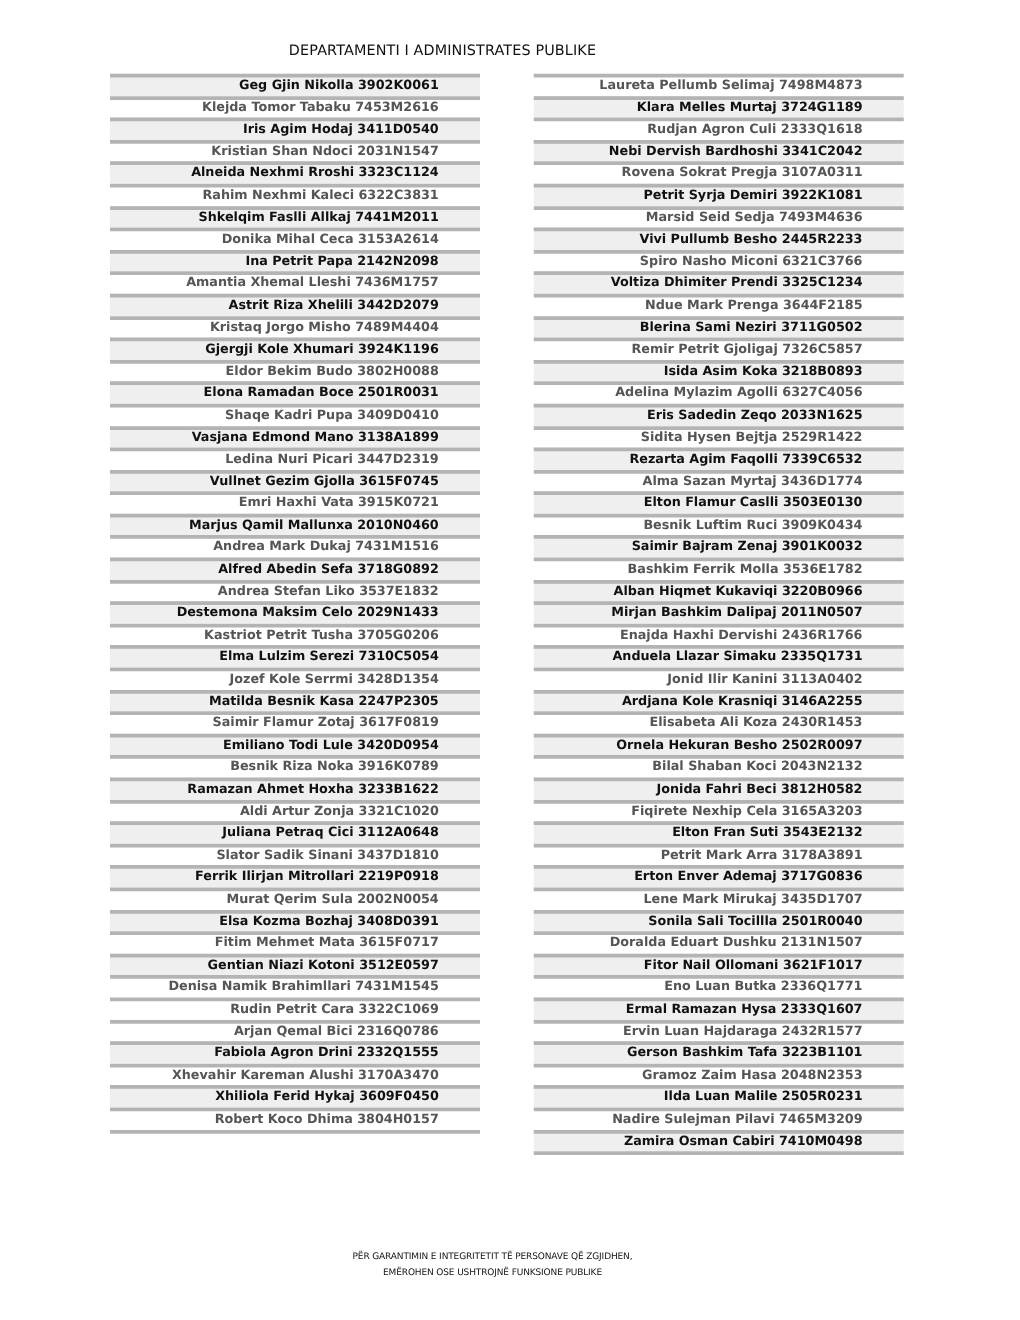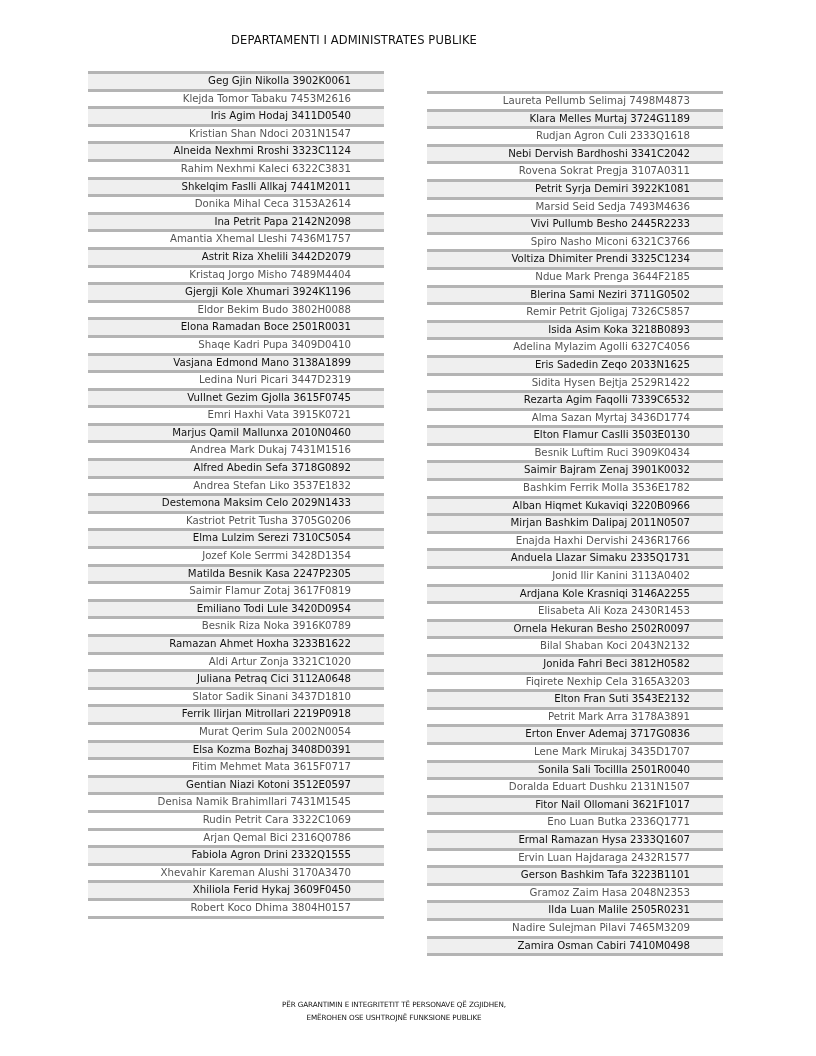--- a/index.html
+++ b/index.html
@@ -1,22 +1,22 @@
 <!DOCTYPE html>
 <html><head>
 <meta charset="utf-8">
 <style>
   html, body { margin: 0; padding: 0; background: #ffffff; }
   body { width: 816px; height: 1056px; position: relative; overflow: hidden;
          font-family: "DejaVu Sans", sans-serif; color: #111; }
   .title { position: absolute; top: 33px; left: 0; width: 708px; text-align: center;
            font-size: 11.5px; letter-spacing: 0.1px; color: #111; }
-  .col { position: absolute; top: 71px; width: 296px; }
+  .col { position: absolute; top: 59px; width: 296px; font-weight: bold; }
   .col.left { left: 88px; }
-  .col.right { left: 427px; margin-top: 20px; }
+  .col.right { left: 427px; }
   .row { height: 14.6px; border-top: 3px solid #b4b4b4; text-align: right;
          font-size: 10.2px; line-height: 14.6px; padding-right: 33px; white-space: nowrap;
          box-sizing: content-box; }
   .row.shade { background: #efefef; color: #111; }
   .row.plain { background: #ffffff; color: #555; }
   .col .endline { border-top: 3px solid #b4b4b4; height: 0; }
   .footer { position: absolute; top: 999px; left: 0; width: 788px; text-align: center;
             font-size: 7.2px; line-height: 12.5px; color: #111; letter-spacing: -0.1px; }
 </style>
 </head>

